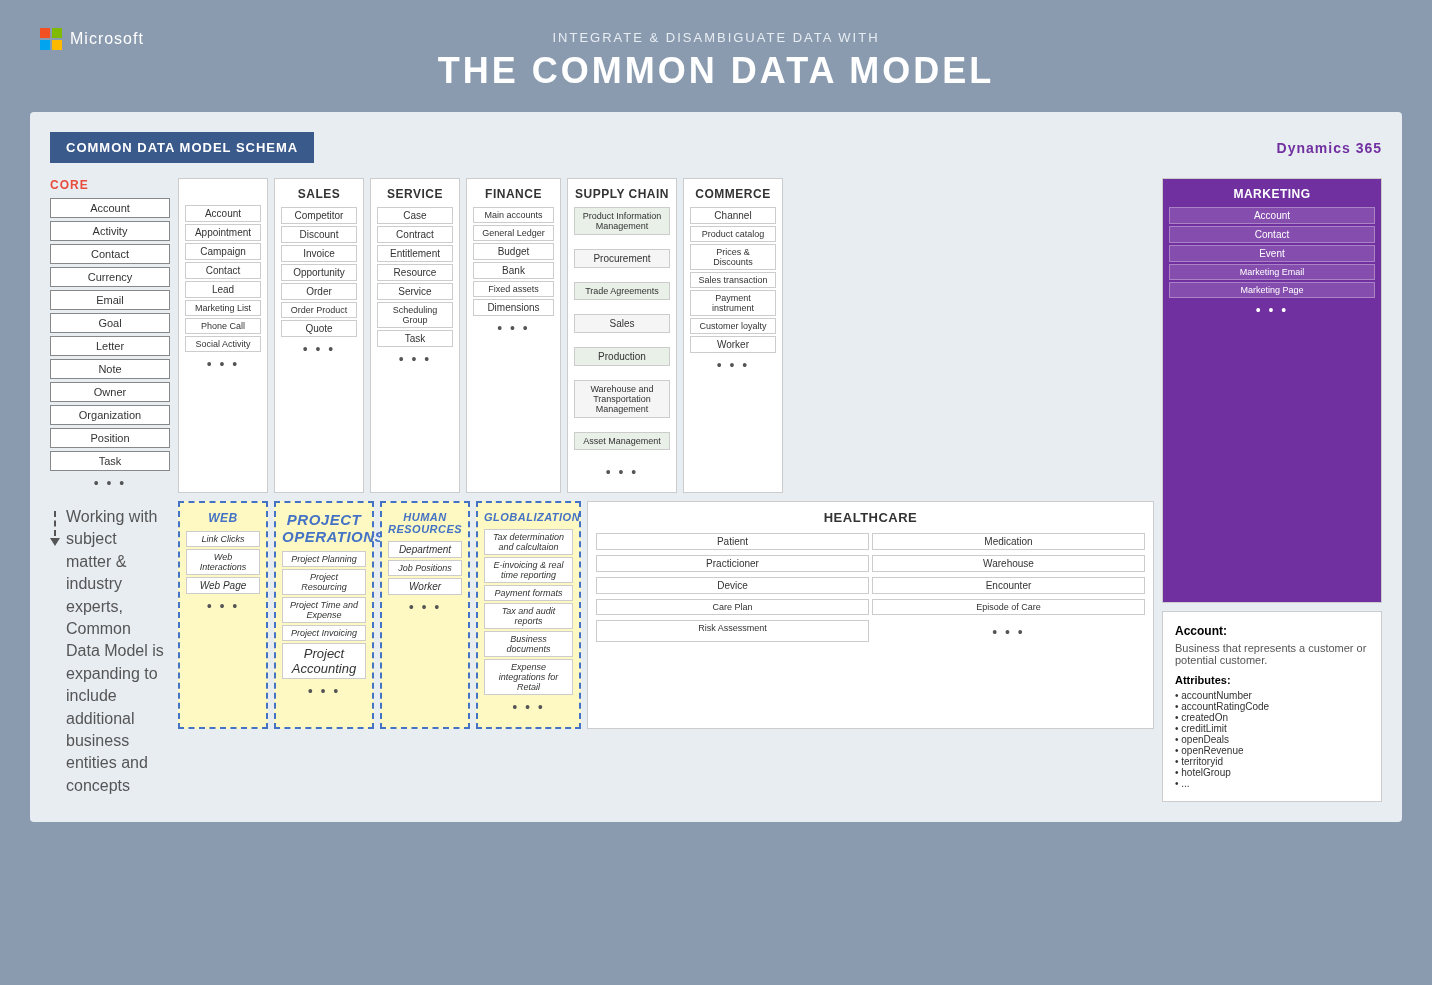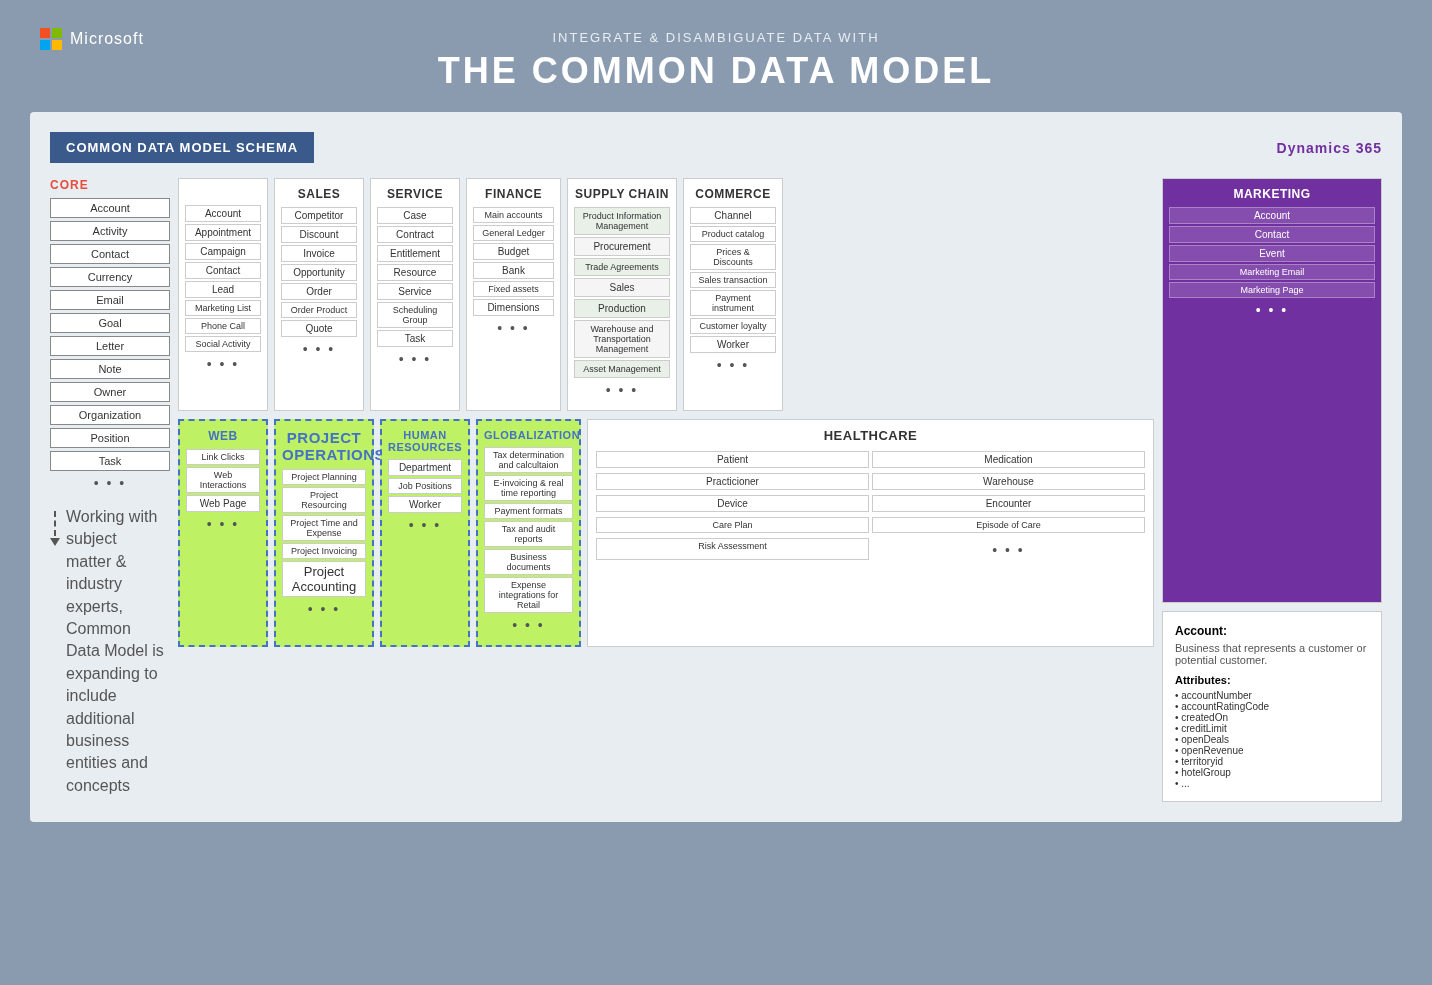--- a/index.html
+++ b/index.html
@@ -128,21 +128,22 @@
     }
     .category-col {
       flex: 1;
       background: #fff;
       border: 1px solid #ccc;
       padding: 8px 6px;
       min-width: 0;
     }
     .category-col.dashed {
       border: 2px dashed #4472c4;
-      background: #bef264;
+      background: #fef9c3;
+      font-style: italic;
     }
     .cat-title {
       font-weight: 700;
       font-size: 12px;
       text-align: center;
       margin-bottom: 6px;
       color: #333;
       letter-spacing: 0.5px;
     }
     .cat-item {
@@ -211,21 +212,21 @@
       width: 100px;
       padding: 5px 0;
       line-height: 1.4;
     }
     
     .supply-chain-item {
       border: 1px solid #ccc;
       background: #e8f0e8;
       font-size: 10px;
       padding: 3px 5px;
-      margin-bottom: 2px;
+      margin-bottom: 14px;
       text-align: center;
       color: #333;
     }
     .supply-chain-item.gray {
       background: #f5f5f5;
     }
   </style>
 </head>
 <body>
 

